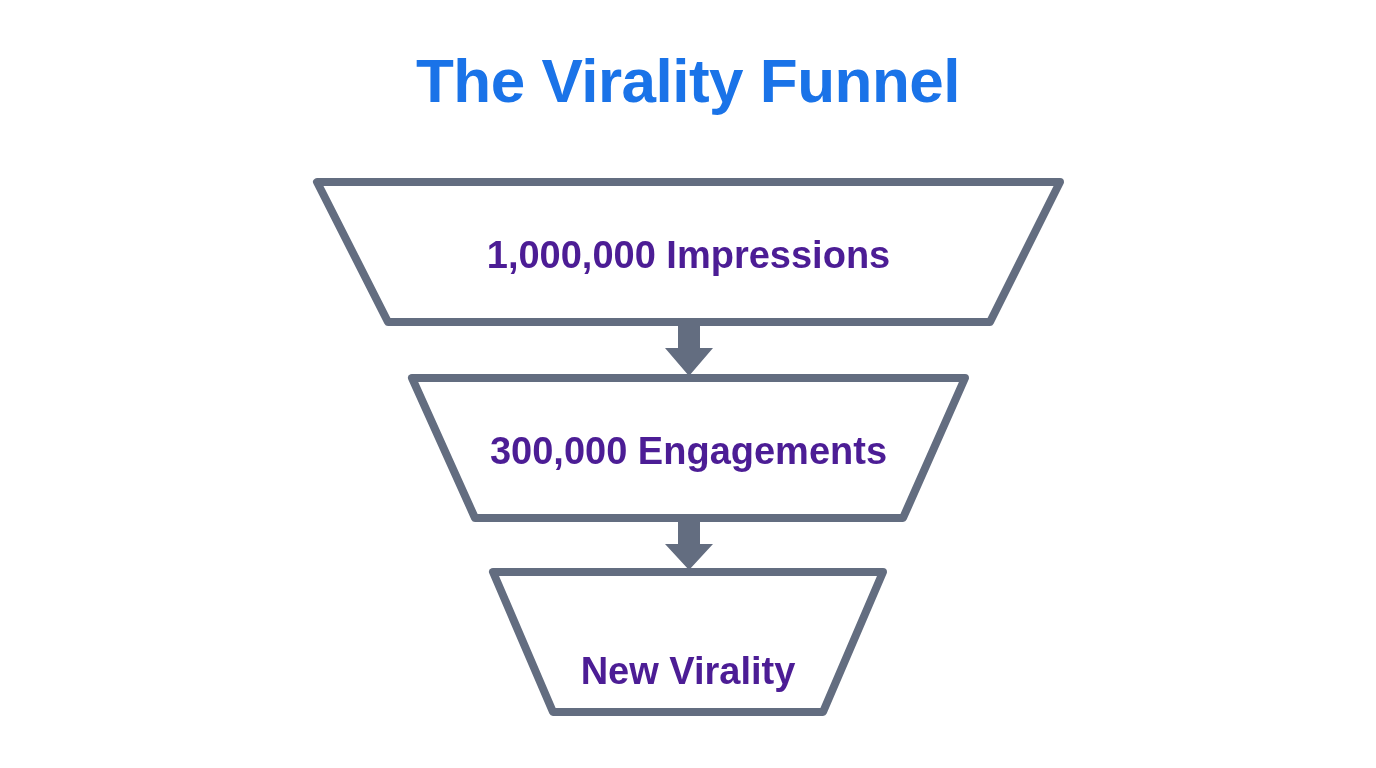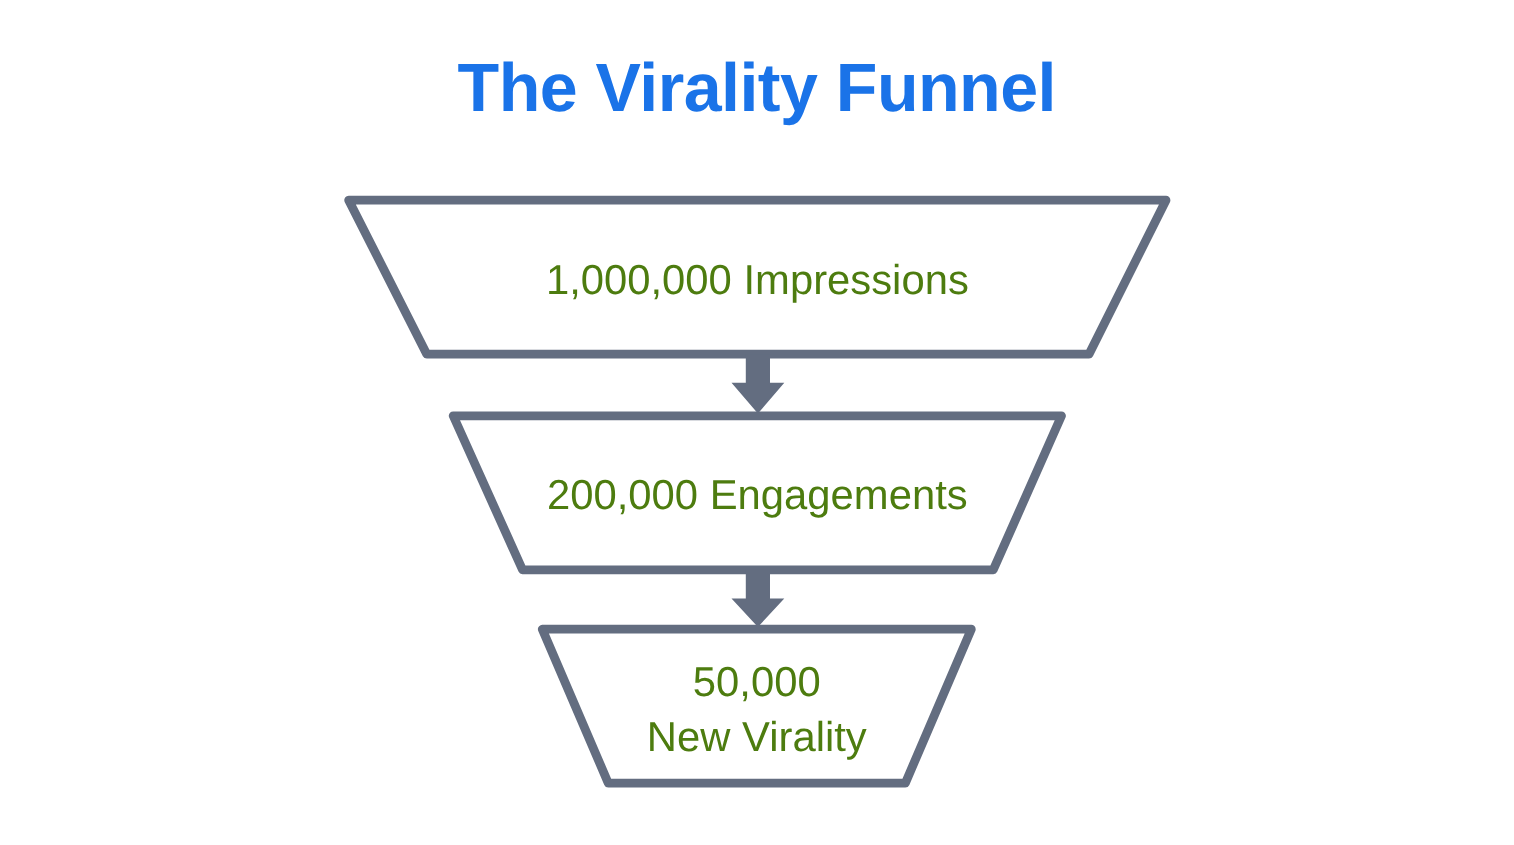--- a/index.html
+++ b/index.html
@@ -38,22 +38,22 @@
     position: absolute;
     left: 0;
     top: 0;
     width: 1376px;
     height: 768px;
   }
   .stage-label {
     position: absolute;
     text-align: center;
     font-size: 38px;
-    font-weight: normal;
-    color: #4d7c0f;
+    font-weight: bold;
+    color: #4c1d95;
     line-height: 50px;
     white-space: pre;
     pointer-events: none;
   }
 </style>
 </head>
 <body>
 
 <div id="canvas">
 
@@ -67,19 +67,18 @@
 
     <polygon points="412,378 965,378 903,518 475,518" fill="#ffffff" stroke="#636d80" stroke-width="8" stroke-linejoin="round"></polygon>
 
     <polygon points="678,518 700,518 700,544 713,544 689,570 665,544 678,544" fill="#636d80" stroke="none"></polygon>
 
     <polygon points="493,572 883,572 823,712 553,712" fill="#ffffff" stroke="#636d80" stroke-width="8" stroke-linejoin="round"></polygon>
   </svg>
 
   <div class="stage-label" style="left:317px; top:230px; width:743px;">1,000,000 Impressions</div>
 
-  <div class="stage-label" style="left:412px; top:426px; width:553px;">200,000 Engagements</div>
+  <div class="stage-label" style="left:412px; top:426px; width:553px;">300,000 Engagements</div>
 
-  <div class="stage-label" style="left:493px; top:596px; width:390px;">50,000</div>
 
   <div class="stage-label" style="left:493px; top:646px; width:390px;">New Virality</div>
 
 </div>
 
 </body></html>

